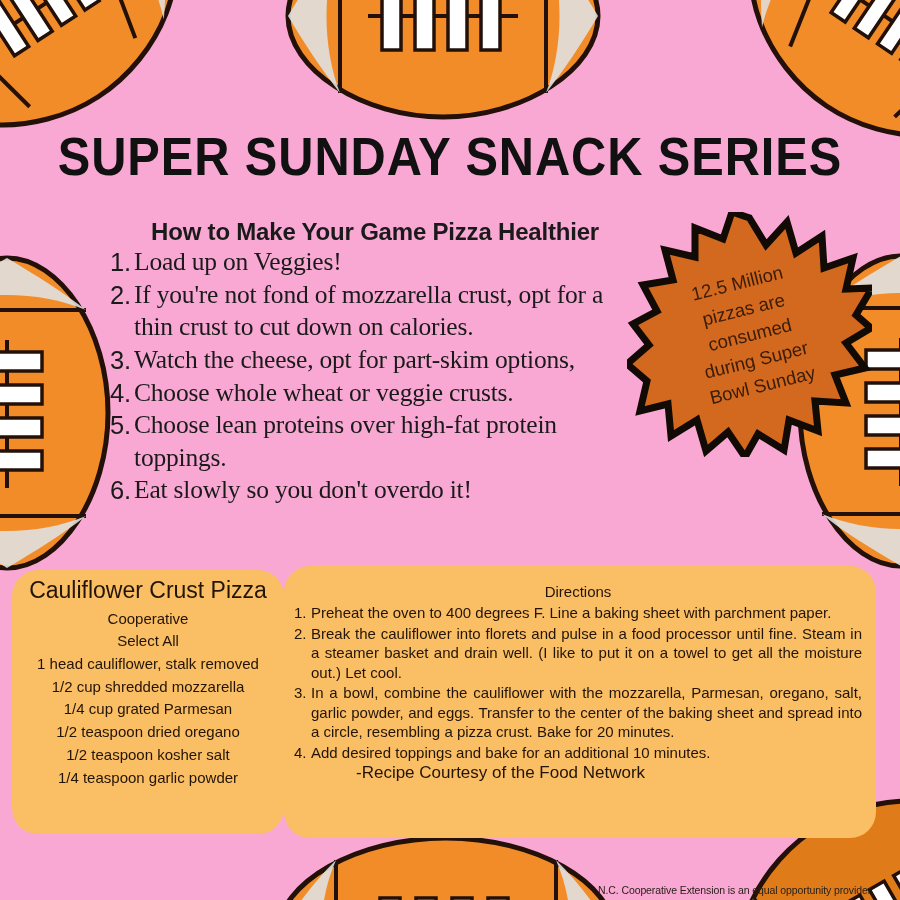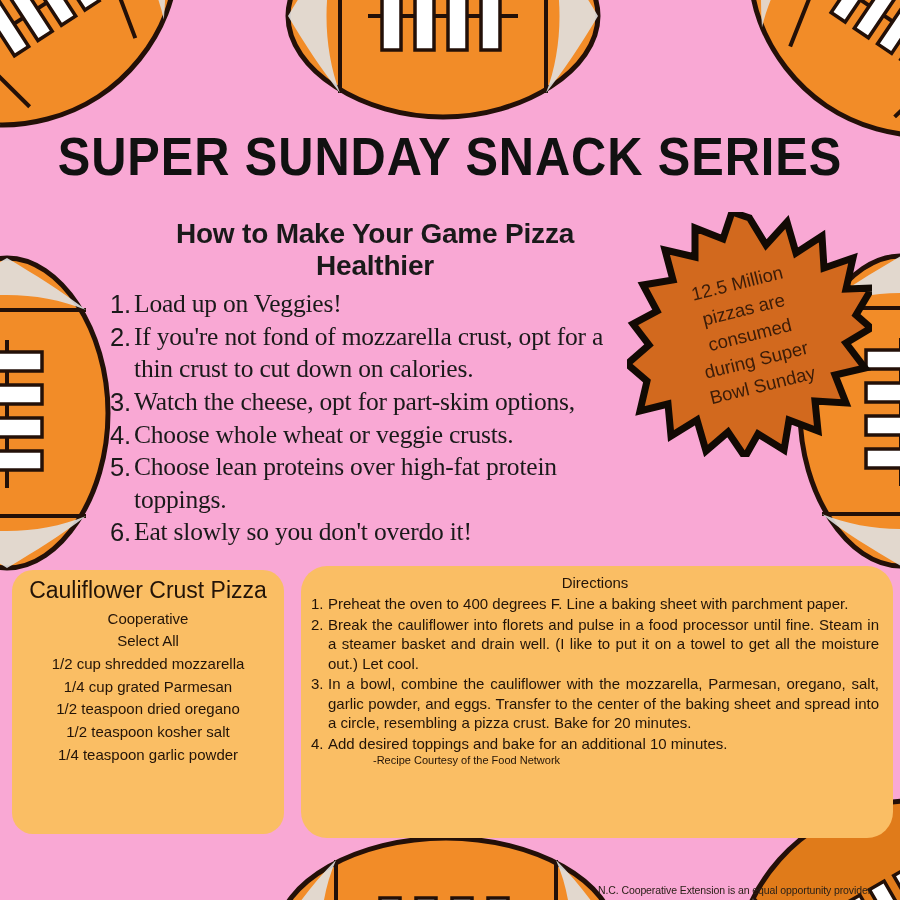--- a/index.html
+++ b/index.html
@@ -45,24 +45,24 @@
 
   
   .tips {
     position: absolute;
     top: 218px;
     left: 110px;
     width: 520px;
     color: #1a1a1a;
   }
   .tips-heading {
-    font-size: 28px;
+    font-size: 24px;
     font-weight: bold;
     text-align: center;
-    margin: 0 0 6px 10px;
+    margin: 0 0 0 10px;
     letter-spacing: -0.2px;
   }
   .tips-list {
     margin: 0;
     padding: 0;
     list-style: none;
   }
   .tips-list li {
     display: flex;
     align-items: flex-start;
@@ -118,21 +118,20 @@
     color: #231408;
   }
   .panel-ingredients {
     left: 12px;
     top: 570px;
     width: 272px;
     height: 264px;
     padding: 6px 8px 0 8px;
     box-sizing: border-box;
     text-align: center;
-    border-radius: 21px;
   }
   .ing-title {
     font-size: 23px;
     line-height: 1.12;
     margin: 2px 0 4px 0;
   }
   .ing-sub {
     font-size: 15px;
     line-height: 1.5;
   }
@@ -140,25 +139,25 @@
     margin: 0;
     padding: 0;
     list-style: none;
   }
   .ing-list li {
     font-size: 15px;
     line-height: 1.52;
   }
 
   .panel-directions {
-    left: 301px;
+    left: 284px;
     top: 566px;
     width: 592px;
     height: 272px;
-    padding: 6px 14px 0 10px;
+    padding: 15px 14px 0 10px;
     box-sizing: border-box;
   }
   .dir-title {
     text-align: center;
     font-size: 15px;
     margin: 2px 0 3px 0;
   }
   .dir-list {
     margin: 0;
     padding: 0;
@@ -173,21 +172,21 @@
     margin-bottom: 1px;
   }
   .dir-list li .num {
     flex: 0 0 auto;
     width: 17px;
   }
   .dir-list li .txt {
     flex: 1 1 auto;
   }
   .dir-credit {
-    font-size: 11px;
+    font-size: 17px;
     margin-top: 0;
     padding-left: 62px;
   }
 
   
   .footer {
     position: absolute;
     left: 598px;
     top: 884px;
     font-size: 10.5px;
@@ -352,20 +351,21 @@
       <span>during Super</span>
       <span>Bowl Sunday</span>
     </div>
   </div>
 
   <div class="panel panel-ingredients">
     <div class="ing-title">Cauliflower Crust Pizza</div>
     <div class="ing-sub">Cooperative</div>
     <div class="ing-sub">Select All</div>
     <ul class="ing-list">
+      <li>1 head cauliflower, stalk removed</li>
       <li>1/2 cup shredded mozzarella</li>
       <li>1/4 cup grated Parmesan</li>
       <li>1/2 teaspoon dried oregano</li>
       <li>1/2 teaspoon kosher salt</li>
       <li>1/4 teaspoon garlic powder</li>
     </ul>
   </div>
 
   <div class="panel panel-directions">
     <div class="dir-title">Directions</div>

